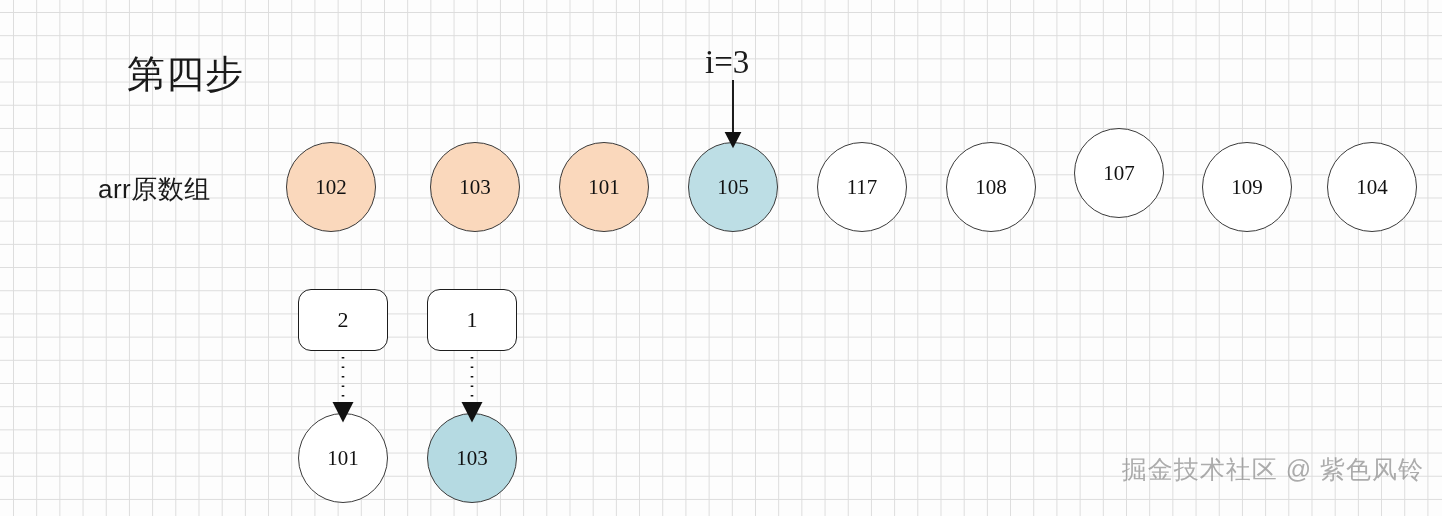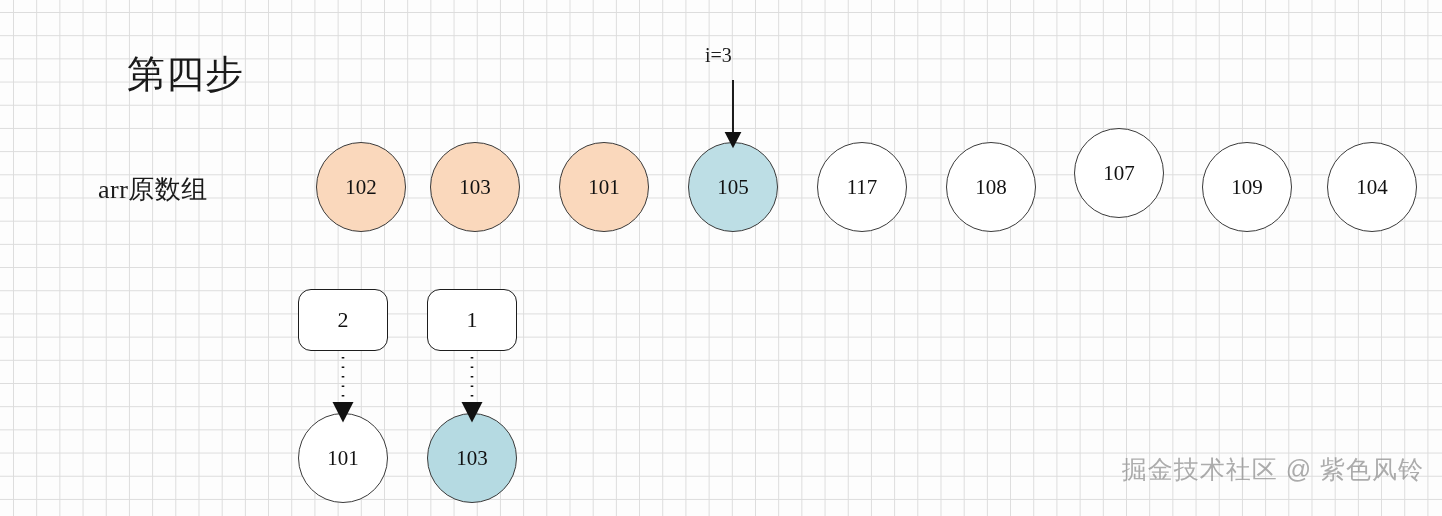--- a/index.html
+++ b/index.html
@@ -28,21 +28,21 @@
     top: 49px;
     font-size: 38px;
     font-family: "Liberation Serif", "DejaVu Serif", serif;
     letter-spacing: 1px;
     white-space: nowrap;
   }
 
   .row-label {
     position: absolute;
     font-size: 26px;
-    font-family: Liberation Serif, serif;
+    font-family: Liberation Sans, sans-serif;
     white-space: nowrap;
     letter-spacing: 0.5px;
   }
   .row-label.arr  { left: 98px;  top: 172px; }
   .row-label.res  { left: 85px;  top: 306px; }
 
   .node {
     position: absolute;
     width: 90px;
     height: 90px;
@@ -69,21 +69,21 @@
     align-items: center;
     justify-content: center;
     font-size: 22px;
     font-family: "Liberation Serif", "DejaVu Serif", serif;
     background: #ffffff;
     color: #111111;
   }
 
   .ptr-label {
     position: absolute;
-    font-size: 20px;
+    font-size: 33px;
     font-family: "Liberation Serif", "DejaVu Serif", serif;
     white-space: nowrap;
   }
 
   .svg-layer {
     position: absolute;
     left: 0;
     top: 0;
     width: 1442px;
     height: 516px;
@@ -108,21 +108,21 @@
 <div id="canvas">
 
   <div class="step-title">第四步</div>
 
   <div class="row-label arr">arr原数组</div>
 
 
   <div class="ptr-label" id="ptr-label" style="left: 705px; top: 44px;">i=3</div>
 
   <div id="arr-row">
-      <div class="node" style="left: 316px; top: 142px; background: rgb(250, 216, 188); text-align: center;">
+      <div class="node" style="left: 286px; top: 142px; background: rgb(250, 216, 188); text-align: center;">
         <span>102</span>
       </div>
       <div class="node" style="left: 430px; top: 142px; background: rgb(250, 216, 188);">
         <span>103</span>
       </div>
       <div class="node" style="left: 559px; top: 142px; background: rgb(250, 216, 188);">
         <span>101</span>
       </div>
       <div class="node" style="left: 688px; top: 142px; background: rgb(189, 222, 229);">
         <span>105</span>

